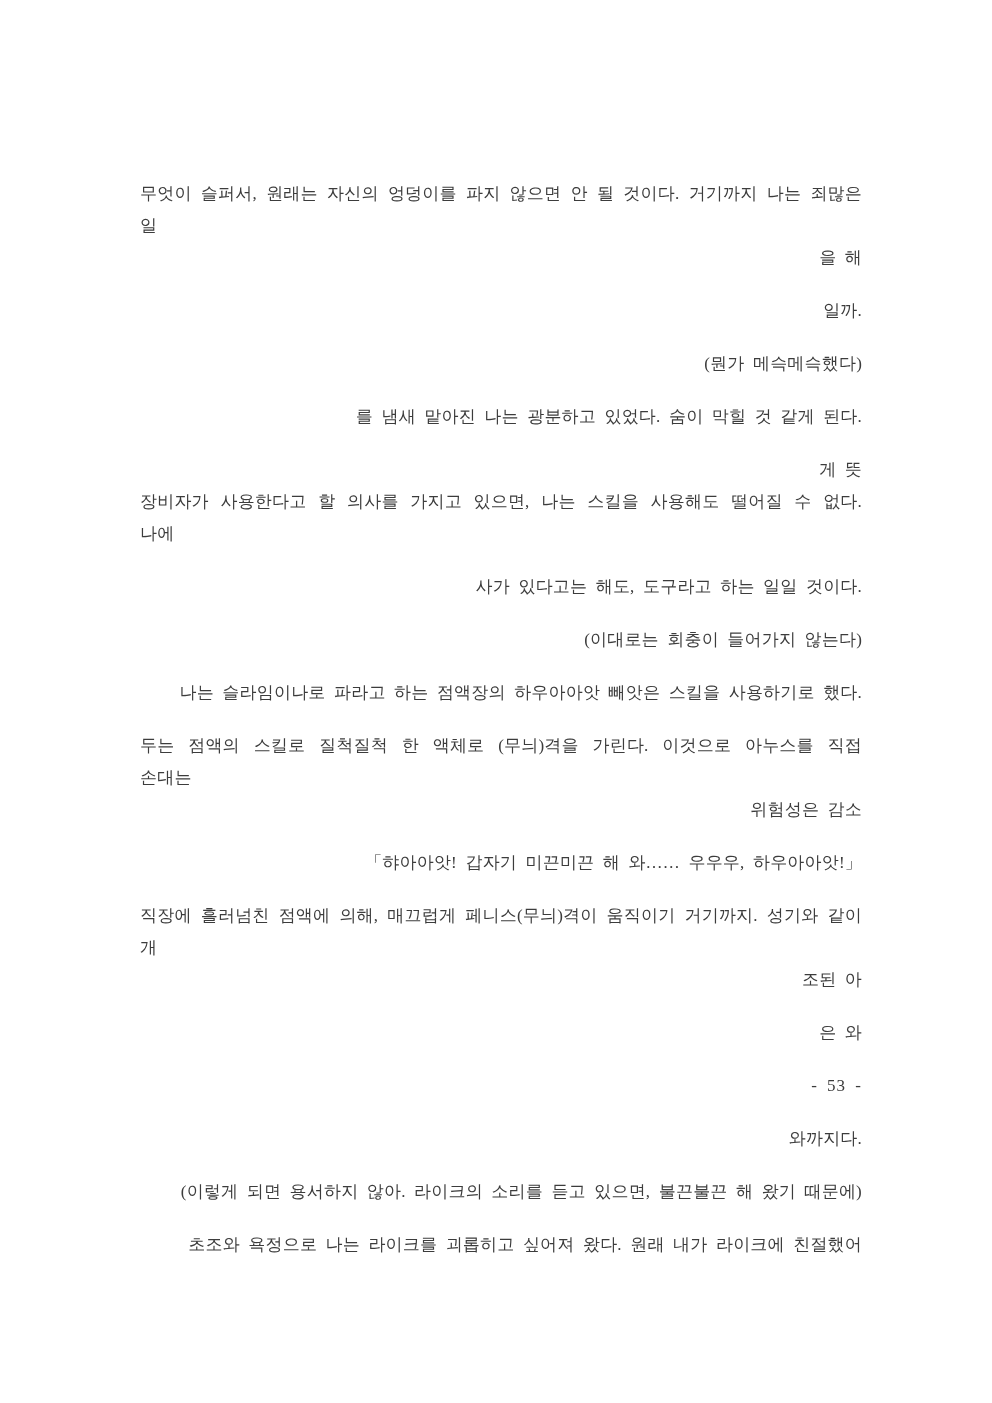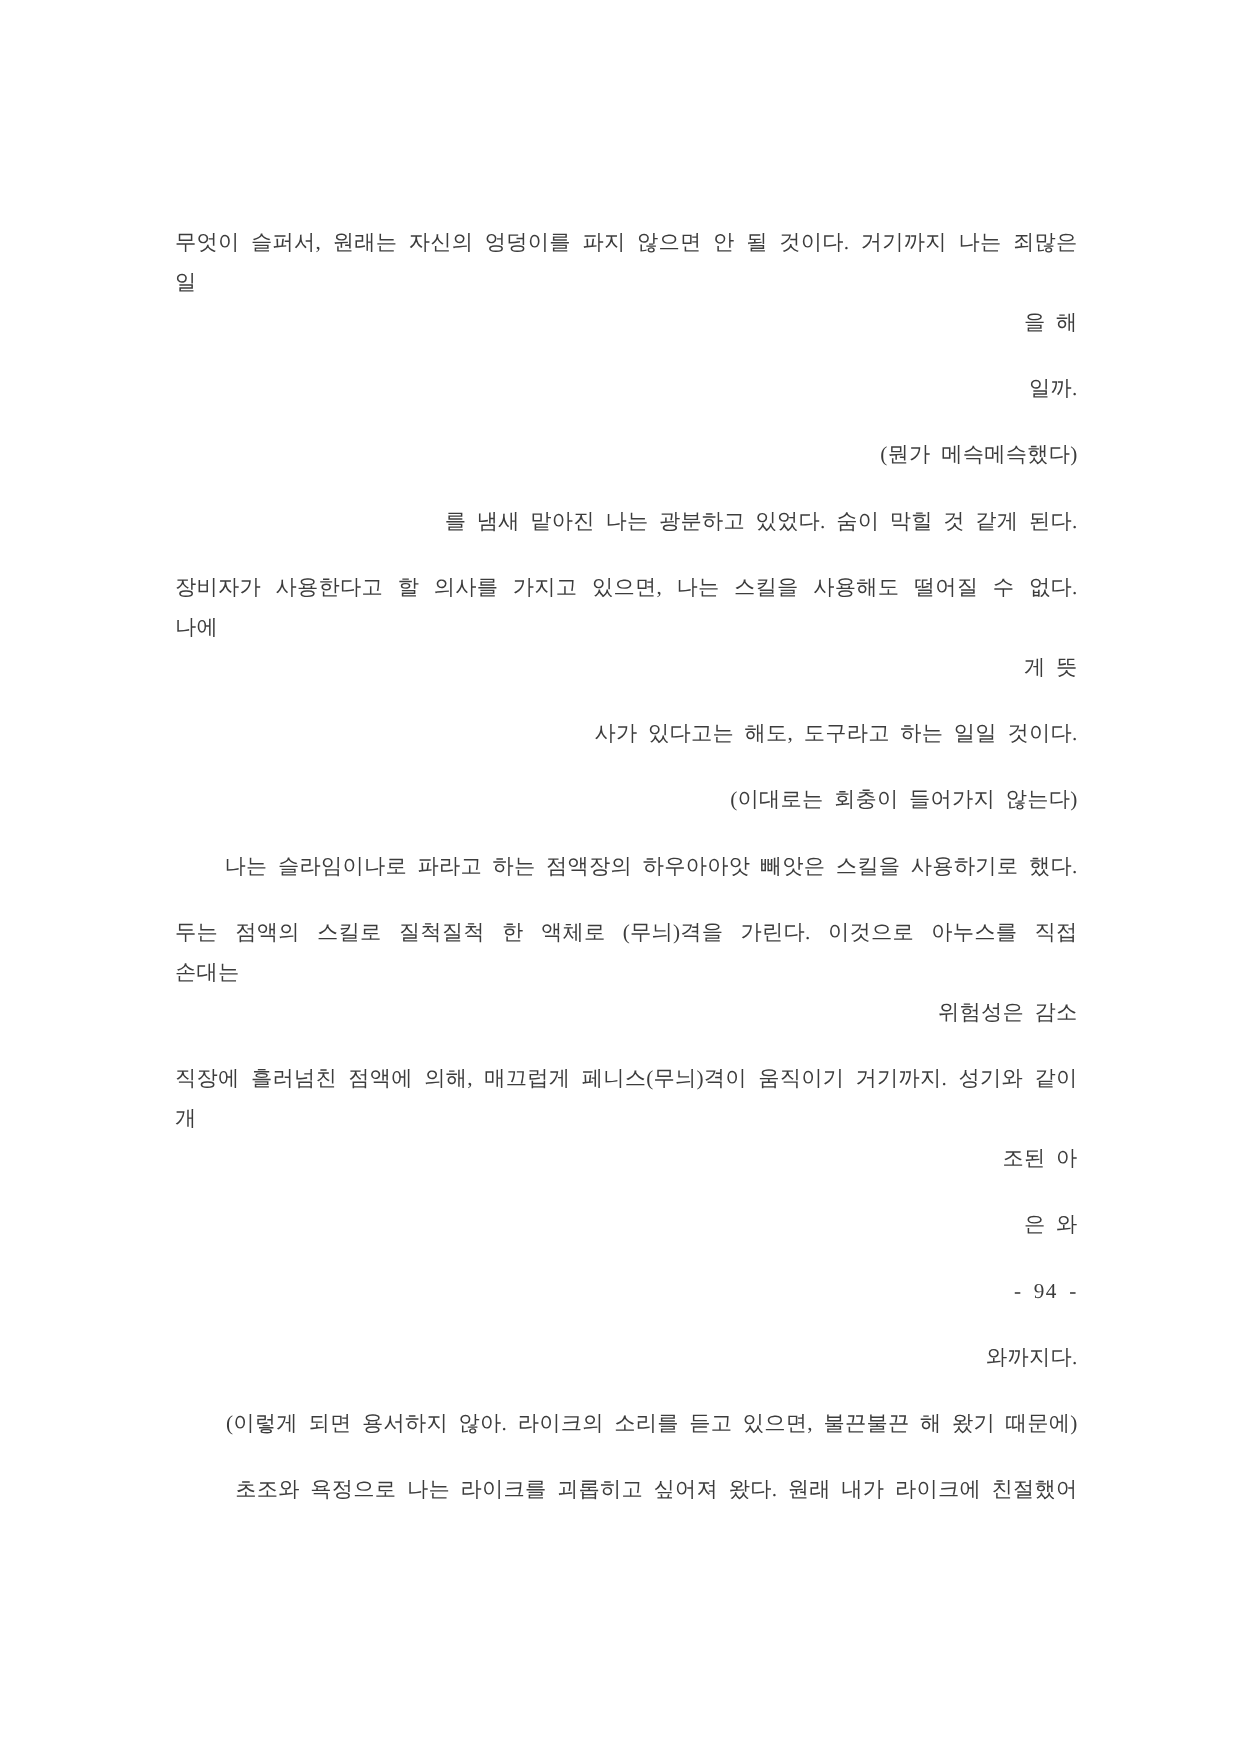--- a/index.html
+++ b/index.html
@@ -58,45 +58,48 @@
       <div class="paragraph">
         <div class="line">일까.</div>
       </div>
       <div class="paragraph">
         <div class="line">(뭔가 메슥메슥했다)</div>
       </div>
       <div class="paragraph">
         <div class="line">를 냄새 맡아진 나는 광분하고 있었다. 숨이 막힐 것 같게 된다.</div>
       </div>
       <div class="paragraph">
+        <div class="line">게 뜻</div>
         <div class="line fill">장비자가 사용한다고 할 의사를 가지고 있으면, 나는 스킬을 사용해도 떨어질 수 없다. 나에</div>
-        <div class="line">게 뜻</div>
       </div>
       <div class="paragraph">
         <div class="line">사가 있다고는 해도, 도구라고 하는 일일 것이다.</div>
       </div>
       <div class="paragraph">
         <div class="line">(이대로는 회충이 들어가지 않는다)</div>
       </div>
       <div class="paragraph">
         <div class="line">나는 슬라임이나로 파라고 하는 점액장의 하우아아앗 빼앗은 스킬을 사용하기로 했다.</div>
       </div>
       <div class="paragraph">
         <div class="line fill">두는 점액의 스킬로 질척질척 한 액체로 (무늬)격을 가린다. 이것으로 아누스를 직접 손대는</div>
         <div class="line">위험성은 감소</div>
       </div>
       <div class="paragraph">
+        <div class="line">「햐아아앗! 갑자기 미끈미끈 해 와…… 우우우, 하우아아앗!」</div>
+      </div>
+      <div class="paragraph">
         <div class="line fill">직장에 흘러넘친 점액에 의해, 매끄럽게 페니스(무늬)격이 움직이기 거기까지. 성기와 같이 개</div>
         <div class="line">조된 아</div>
       </div>
       <div class="paragraph">
         <div class="line">은 와</div>
       </div>
       <div class="paragraph page-number">
-        <div class="line">- 94 -</div>
+        <div class="line">- 53 -</div>
       </div>
       <div class="paragraph">
         <div class="line">와까지다.</div>
       </div>
       <div class="paragraph">
         <div class="line">(이렇게 되면 용서하지 않아. 라이크의 소리를 듣고 있으면, 불끈불끈 해 왔기 때문에)</div>
       </div>
       <div class="paragraph">
         <div class="line">초조와 욕정으로 나는 라이크를 괴롭히고 싶어져 왔다. 원래 내가 라이크에 친절했어</div>
       </div>

